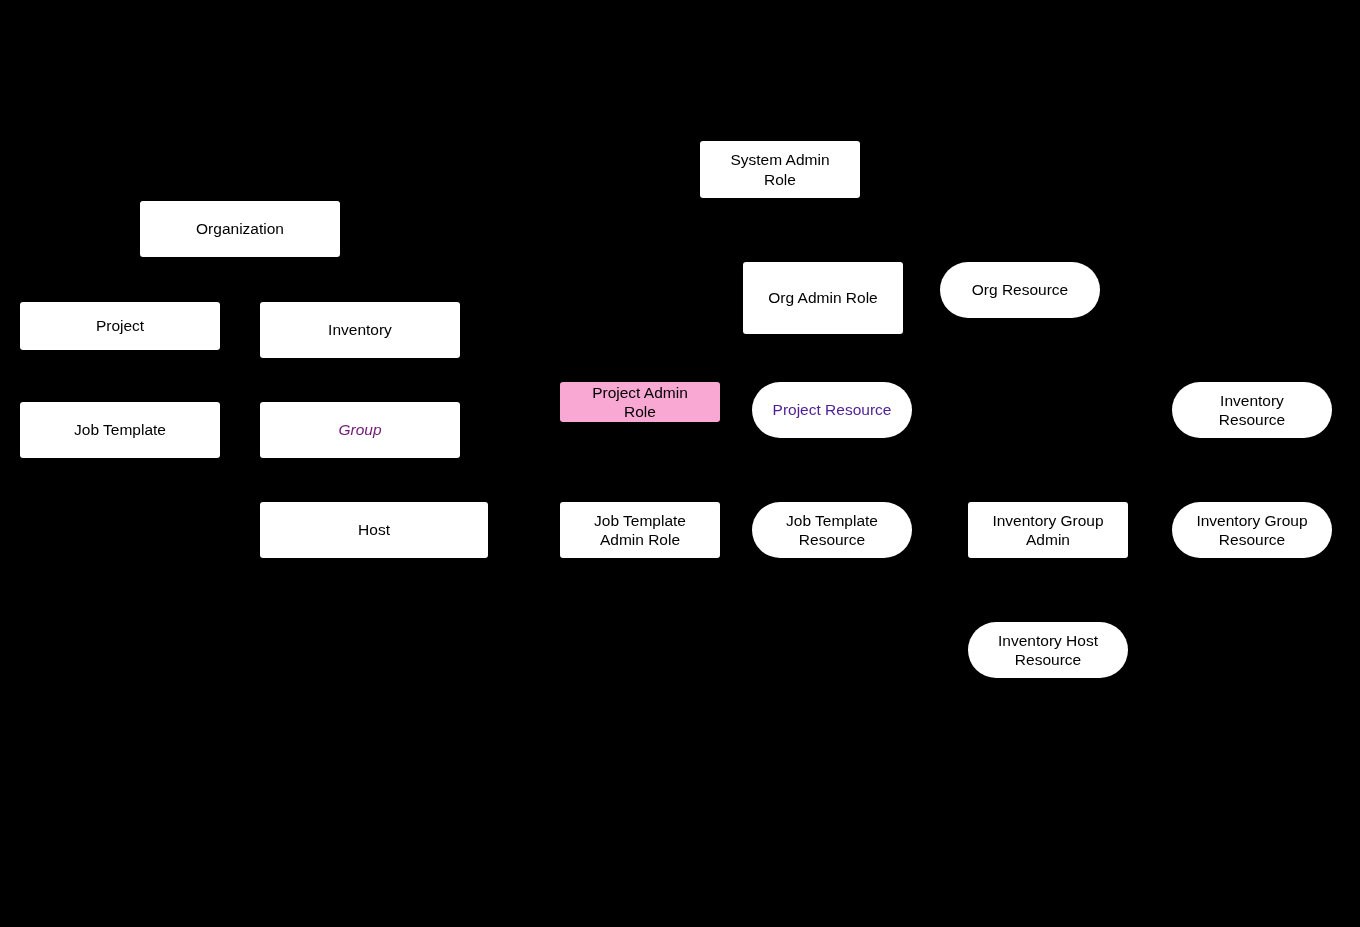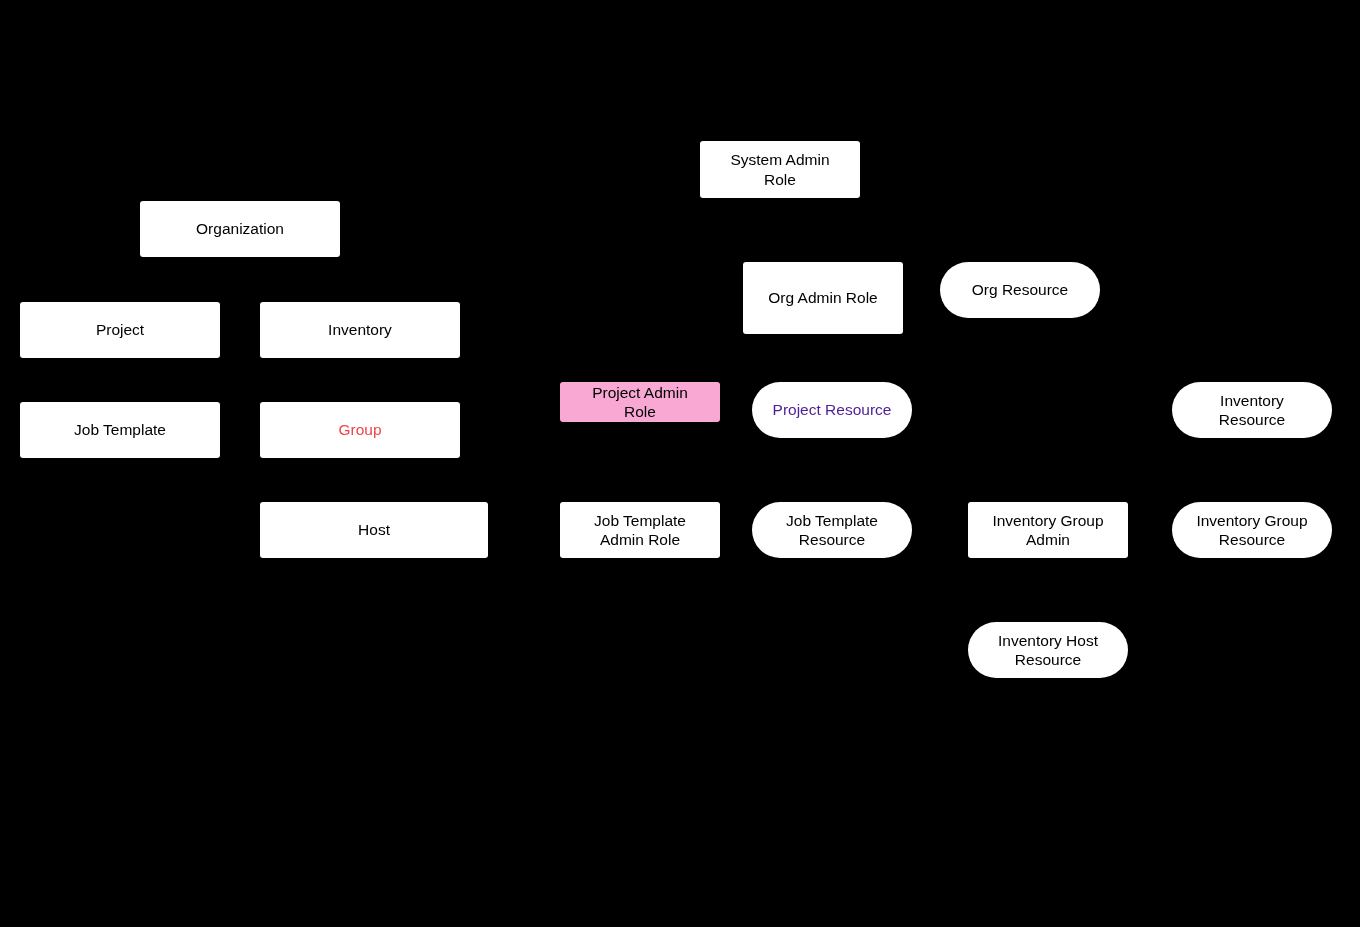--- a/index.html
+++ b/index.html
@@ -34,24 +34,24 @@
   }
   .pill {
     border-radius: 999px;
   }
 </style>
 </head>
 <body>
 
 <div id="canvas">
     <div class="node rect" style="left: 140px; top: 201px; width: 200px; height: 56px; background: rgb(255, 255, 255); color: rgb(0, 0, 0);">Organization</div>
-    <div class="node rect" style="left: 20px; top: 302px; width: 200px; height: 56px; background: rgb(255, 255, 255); color: rgb(0, 0, 0);">Project</div>
+    <div class="node rect" style="left: 20px; top: 302px; width: 200px; height: 48px; background: rgb(255, 255, 255); color: rgb(0, 0, 0);">Project</div>
     <div class="node rect" style="left: 260px; top: 302px; width: 200px; height: 56px; background: rgb(255, 255, 255); color: rgb(0, 0, 0);">Inventory</div>
     <div class="node rect" style="left: 20px; top: 402px; width: 200px; height: 56px; background: rgb(255, 255, 255); color: rgb(0, 0, 0);">Job Template</div>
-    <div class="node rect" style="left: 260px; top: 402px; width: 200px; height: 56px; background: rgb(255, 255, 255); color: #ef4444;">Group</div>
+    <div class="node rect" style="left: 260px; top: 402px; width: 200px; height: 56px; background: rgb(255, 255, 255); color: #701a75; font-style: italic;">Group</div>
     <div class="node rect" style="left: 260px; top: 502px; width: 228px; height: 56px; background: rgb(255, 255, 255); color: rgb(0, 0, 0);">Host</div>
     <div class="node rect" style="left: 700px; top: 141px; width: 160px; height: 57px; background: rgb(255, 255, 255); color: rgb(0, 0, 0);">System Admin
 Role</div>
     <div class="node rect" style="left: 700px; top: 262px; width: 160px; height: 72px; background: rgb(255, 255, 255); color: rgb(0, 0, 0); margin-left: 43px;">Org Admin Role</div>
     <div class="node pill" style="left: 940px; top: 262px; width: 160px; height: 56px; background: rgb(255, 255, 255); color: rgb(0, 0, 0);">Org Resource</div>
     <div class="node rect" style="left: 560px; top: 382px; width: 160px; height: 40px; background: #f9a8d4; color: rgb(0, 0, 0);">Project Admin
 Role</div>
     <div class="node pill" style="left: 752px; top: 382px; width: 160px; height: 56px; background: rgb(255, 255, 255); color: #4c1d95;">Project Resource</div>
     <div class="node pill" style="left: 1172px; top: 382px; width: 160px; height: 56px; background: rgb(255, 255, 255); color: rgb(0, 0, 0);">Inventory
 Resource</div>

